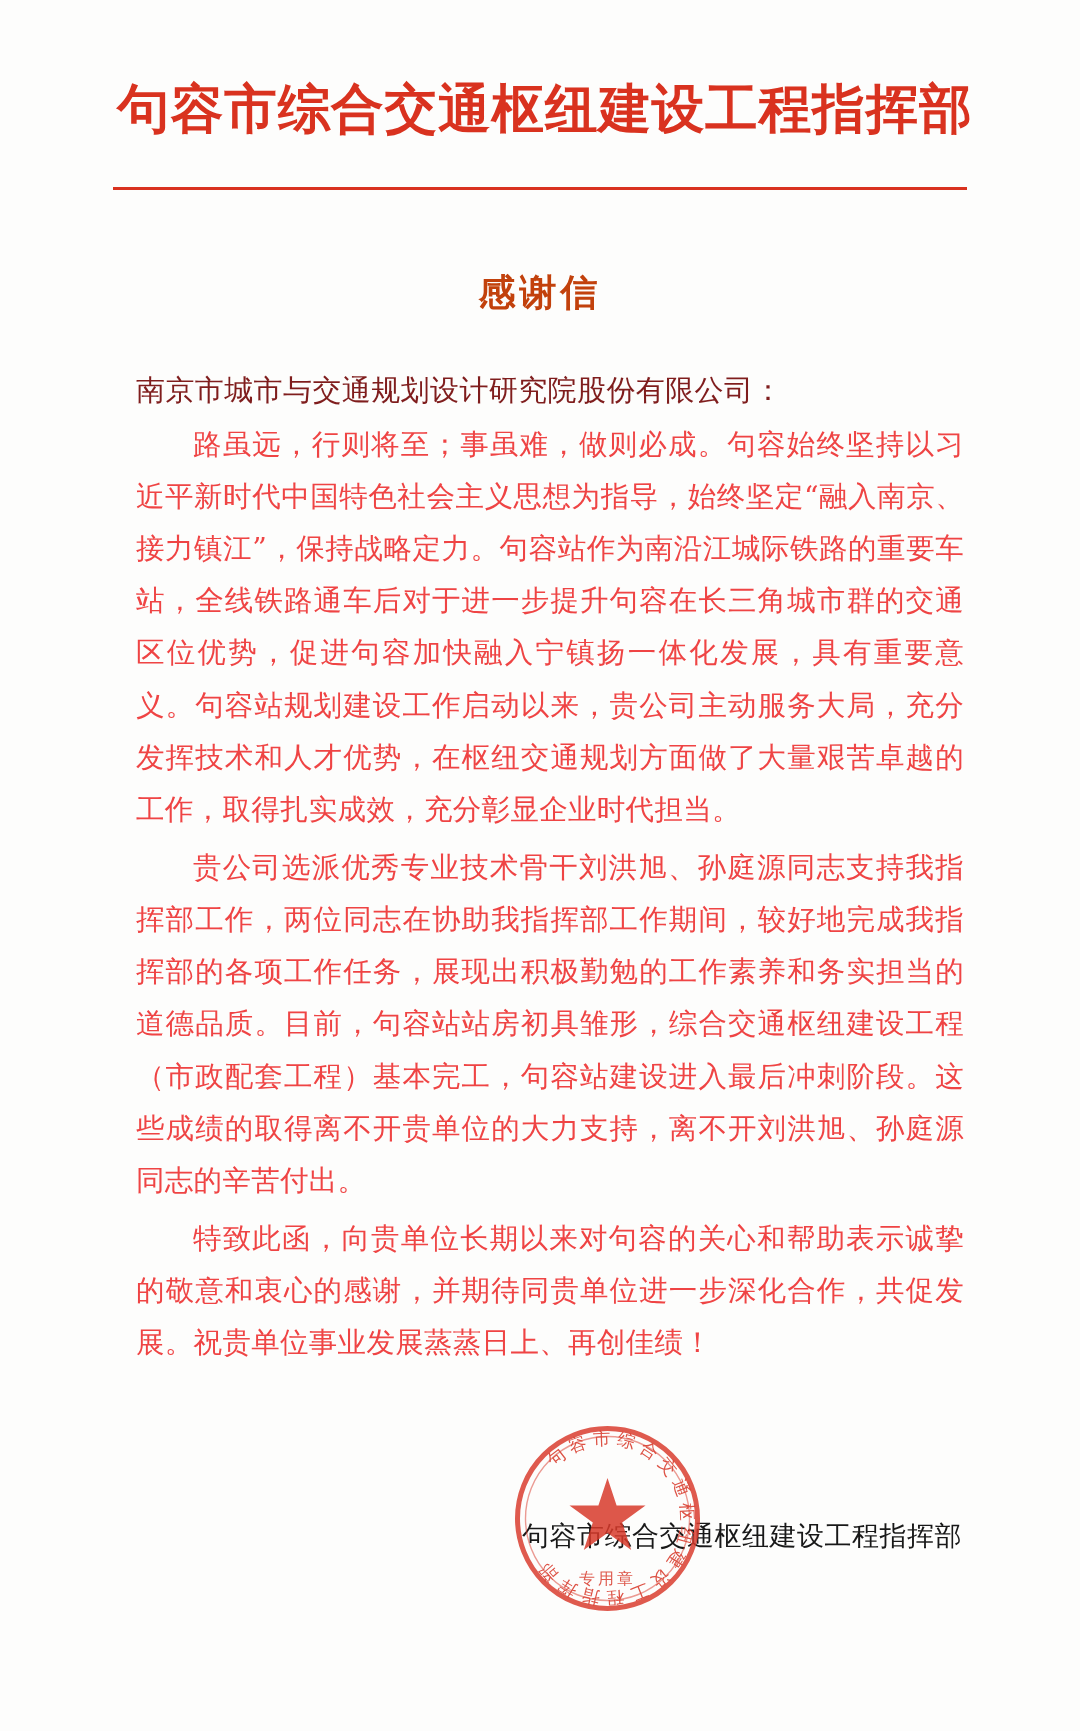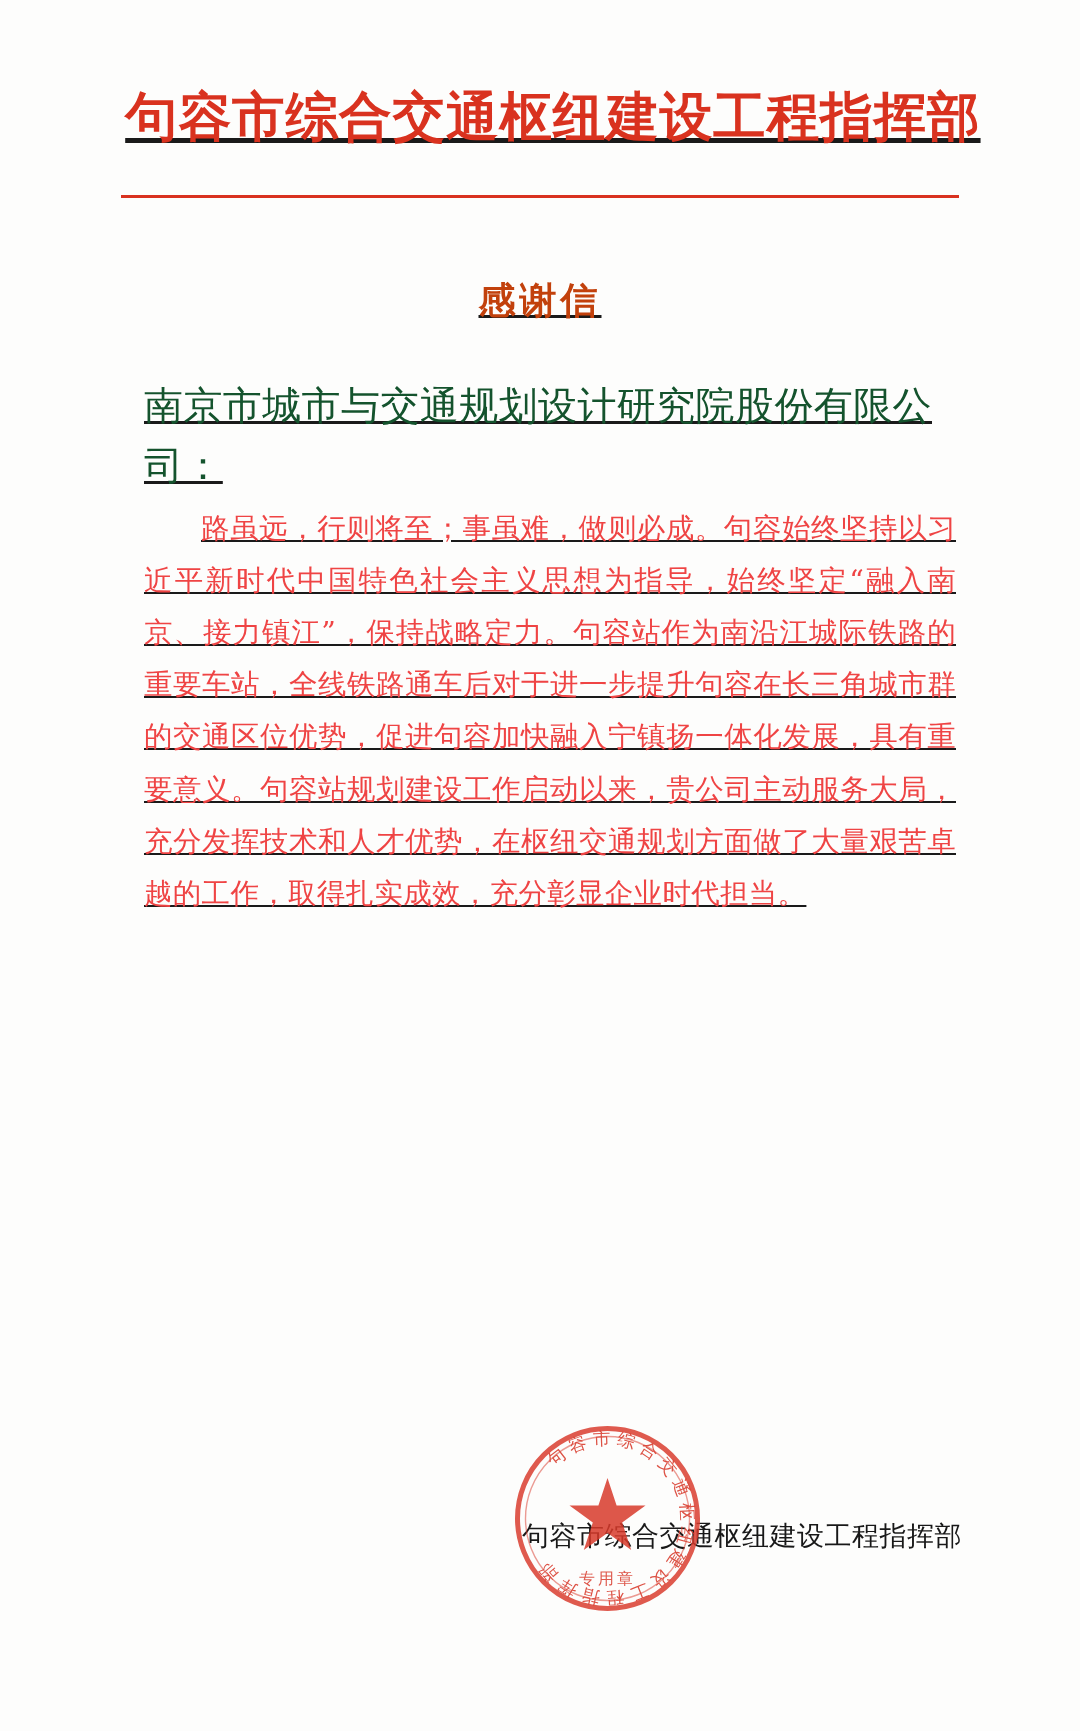--- a/index.html
+++ b/index.html
@@ -15,22 +15,21 @@
     position: relative;
     overflow: hidden;
   }
 
   .page {
     position: relative;
     width: 1080px;
     height: 1731px;
     background: #fdfdfc;
     box-sizing: border-box;
-    padding: 16px;
-    text-decoration: underline;
+    padding: 8px;
   }
 
   
   .letterhead {
     padding: 70px 105px 0 105px;
   }
   .letterhead-title {
     color: #d9321f;
     font-family: "DejaVu Serif", "Liberation Serif", serif;
     font-weight: 700;
@@ -56,24 +55,24 @@
     letter-spacing: 4px;
     color: #c2410c;
   }
 
   
   .body-wrap {
     padding: 0 108px 0 128px;
     margin-top: 50px;
   }
   .salutation {
-    font-size: 39px;
+    font-size: 29px;
     line-height: 1.55;
     letter-spacing: 0.4px;
-    color: #14532d;
+    color: #7f1d1d;
   }
   p.para {
     font-size: 28.5px;
     line-height: 1.83;
     letter-spacing: 0.3px;
     margin: 6px 0 0 0;
     text-indent: 2em;
     text-align: justify;
     text-justify: inter-ideograph;
     color: #ef4444;
@@ -118,21 +117,23 @@
     <div class="letterhead-rule"></div>
   </div>
 
   <div class="doc-title">感谢信</div>
 
   <div class="body-wrap">
     <div class="salutation">南京市城市与交通规划设计研究院股份有限公司：</div>
 
     <p class="para">路虽远，行则将至；事虽难，做则必成。句容始终坚持以习近平新时代中国特色社会主义思想为指导，始终坚定“融入南京、接力镇江”，保持战略定力。句容站作为南沿江城际铁路的重要车站，全线铁路通车后对于进一步提升句容在长三角城市群的交通区位优势，促进句容加快融入宁镇扬一体化发展，具有重要意义。句容站规划建设工作启动以来，贵公司主动服务大局，充分发挥技术和人才优势，在枢纽交通规划方面做了大量艰苦卓越的工作，取得扎实成效，充分彰显企业时代担当。</p>
 
+    <p class="para">贵公司选派优秀专业技术骨干刘洪旭、孙庭源同志支持我指挥部工作，两位同志在协助我指挥部工作期间，较好地完成我指挥部的各项工作任务，展现出积极勤勉的工作素养和务实担当的道德品质。目前，句容站站房初具雏形，综合交通枢纽建设工程（市政配套工程）基本完工，句容站建设进入最后冲刺阶段。这些成绩的取得离不开贵单位的大力支持，离不开刘洪旭、孙庭源同志的辛苦付出。</p>
 
+    <p class="para">特致此函，向贵单位长期以来对句容的关心和帮助表示诚挚的敬意和衷心的感谢，并期待同贵单位进一步深化合作，共促发展。祝贵单位事业发展蒸蒸日上、再创佳绩！</p>
   </div>
 
   <div class="sign-block">
     <div class="sign-org">句容市综合交通枢纽建设工程指挥部</div>
   </div>
 
   <div class="seal">
     <svg width="205" height="205" viewBox="0 0 205 205" xmlns="http://www.w3.org/2000/svg">
       <defs>
         <path id="ringpath" d="M 102.5,102.5 m -74,0 a 74,74 0 1,1 148,0 a 74,74 0 1,1 -148,0"></path>

